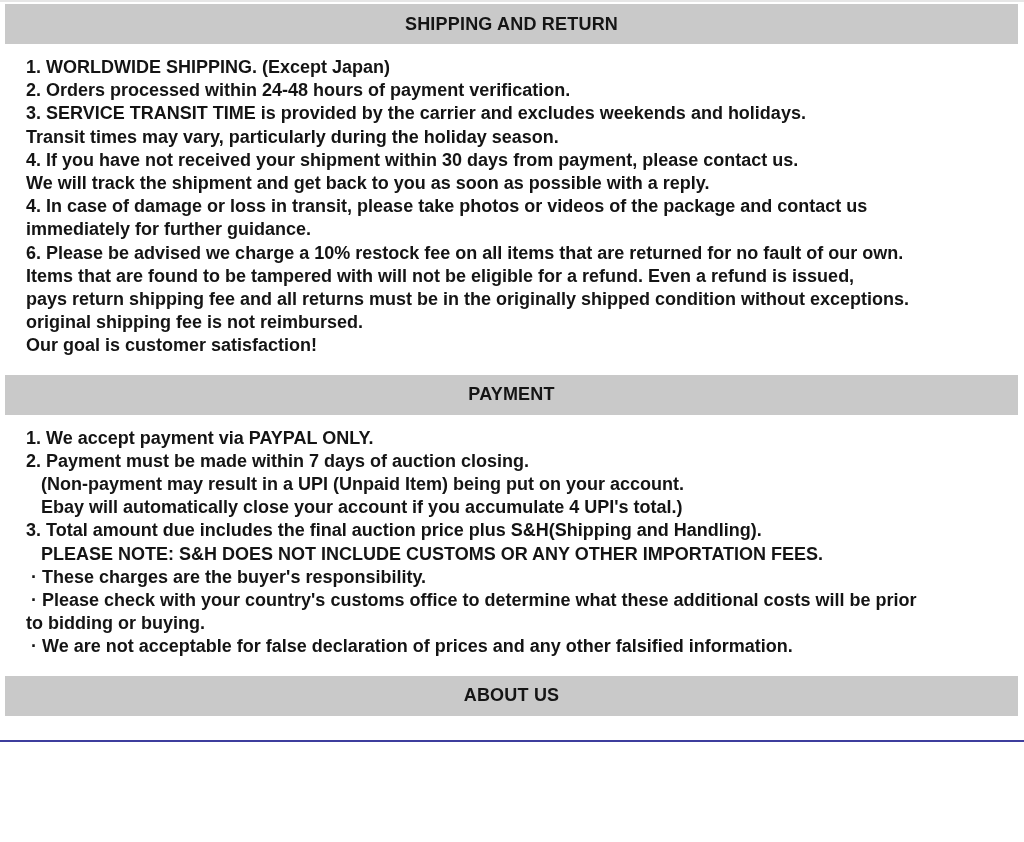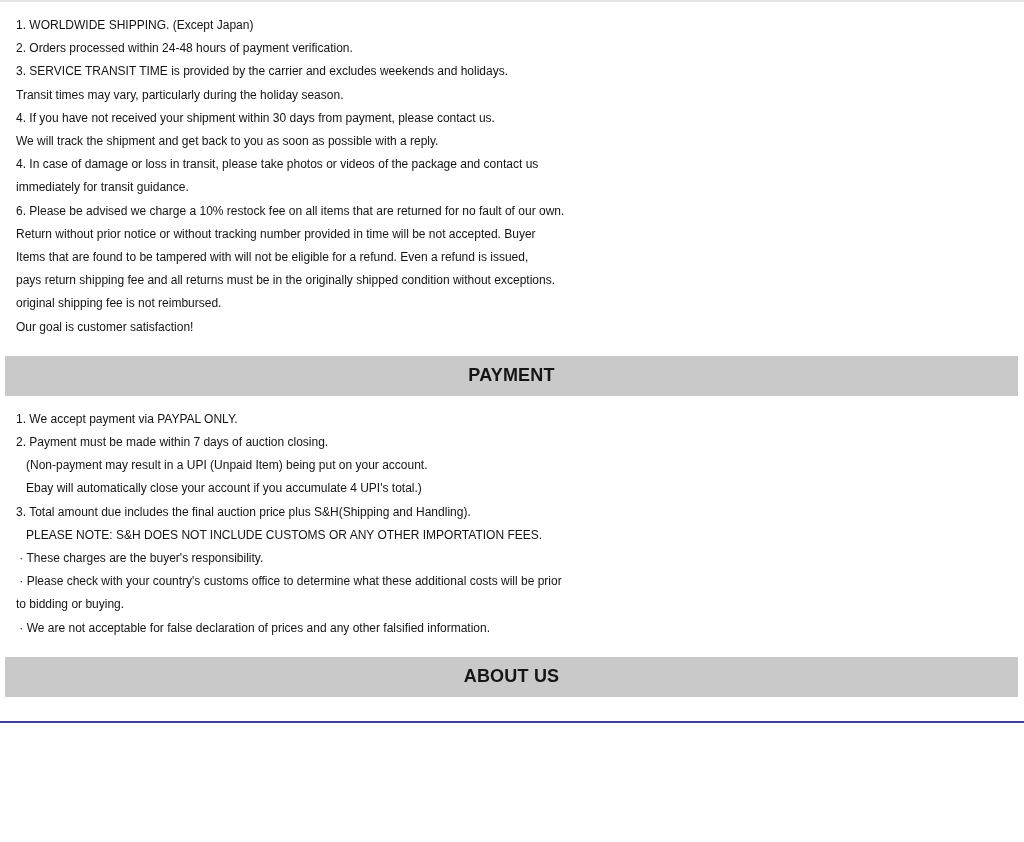--- a/index.html
+++ b/index.html
@@ -23,52 +23,53 @@
     display: flex;
     align-items: center;
     justify-content: center;
     font-size: 18px;
     font-weight: bold;
     letter-spacing: 0.2px;
     color: #151515;
   }
   #sec-shipping .section-header { margin-top: 2px; }
   .section-body {
-    padding: 12px 8px 17px 16px;
-    font-size: 12px;
+    padding: 12px 8px 17px 26px;
+    font-size: 18px;
     line-height: 23.2px;
+    font-weight: bold;
   }
   #sec-about .section-body { padding-bottom: 12px; }
   .line {
     white-space: pre;
   }
   .bottom-divider {
     height: 2px;
     background: #3e3e9d;
   }
 </style>
 </head>
 <body>
 
 <div class="page">
 
   <div class="top-edge"></div>
 
   <section id="sec-shipping">
+    <div class="section-header">SHIPPING AND RETURN</div>
     <div class="section-body">
       <div class="line">1. WORLDWIDE SHIPPING. (Except Japan)</div>
       <div class="line">2. Orders processed within 24-48 hours of payment verification.</div>
       <div class="line">3. SERVICE TRANSIT TIME is provided by the carrier and excludes weekends and holidays.</div>
       <div class="line">Transit times may vary, particularly during the holiday season.</div>
       <div class="line">4. If you have not received your shipment within 30 days from payment, please contact us.</div>
       <div class="line">We will track the shipment and get back to you as soon as possible with a reply.</div>
       <div class="line">4. In case of damage or loss in transit, please take photos or videos of the package and contact us</div>
-      <div class="line">immediately for transit guidance.</div>
+      <div class="line">immediately for further guidance.</div>
       <div class="line">6. Please be advised we charge a 10% restock fee on all items that are returned for no fault of our own.</div>
-      <div class="line">Return without prior notice or without tracking number provided in time will be not accepted. Buyer</div>
       <div class="line">Items that are found to be tampered with will not be eligible for a refund. Even a refund is issued,</div>
       <div class="line">pays return shipping fee and all returns must be in the originally shipped condition without exceptions.</div>
       <div class="line">original shipping fee is not reimbursed.</div>
       <div class="line">Our goal is customer satisfaction!</div>
     </div>
   </section>
 
   <section id="sec-payment">
     <div class="section-header">PAYMENT</div>
     <div class="section-body">

